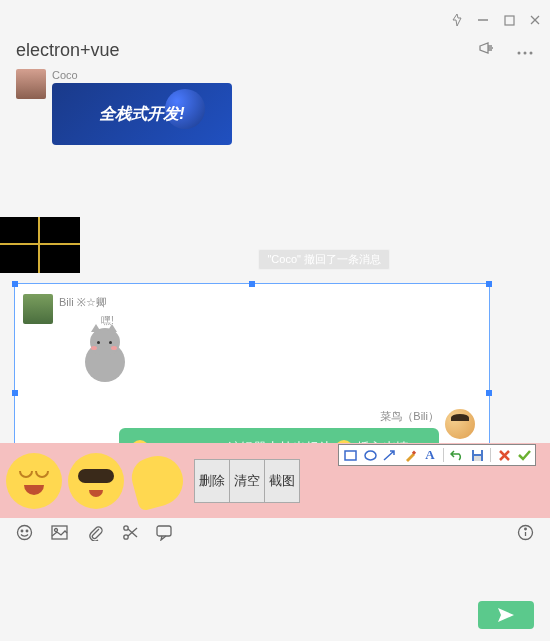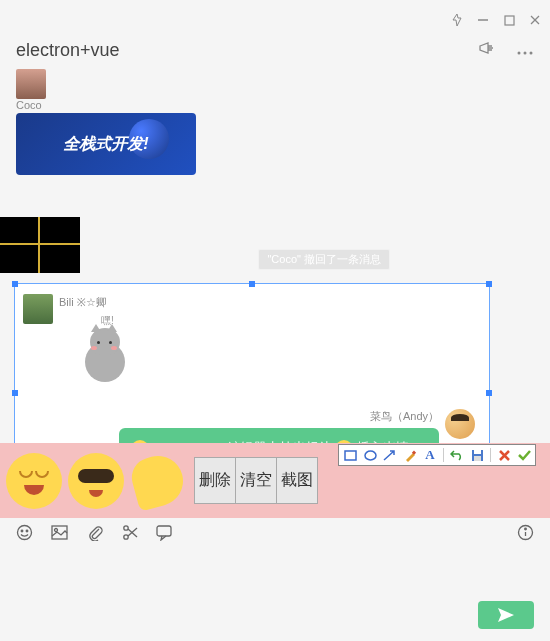--- a/index.html
+++ b/index.html
@@ -8,21 +8,21 @@
 .titlebar { height: 40px; display: flex; align-items: center; justify-content: flex-end; padding: 0 8px; gap: 12px; }
 .titlebar .icon { width: 14px; height: 14px; color: #888; cursor: pointer; display: flex; align-items: center; justify-content: center; }
 
 .header { display: flex; align-items: center; padding: 0 16px 8px 16px; gap: 8px; }
 .header .title { font-size: 18px; color: #444; flex: 1; }
 .header .icon { color: #888; margin-left: 12px; cursor: pointer; }
 
 .chat-area { position: relative; padding: 0 16px; height: 400px; }
 
 .msg-row { display: flex; margin-bottom: 8px; }
-.msg-row.left { justify-content: flex-start; flex-direction: column; }
+.msg-row.left { justify-content: flex-start; }
 .avatar { width: 30px; height: 30px; border-radius: 2px; background: #ccc; margin-right: 6px; flex-shrink: 0; }
 .avatar.coco { background: linear-gradient(#d4a090, #8b6050); }
 .avatar.bili { background: linear-gradient(#7a9e5e, #4a6e3e); }
 .avatar.andy { background: radial-gradient(circle at 30% 30%, #f5d090, #e0a050); border-radius: 50%; overflow:hidden; position:relative;}
 .avatar.andy::after{content:"";position:absolute;top:15%;left:20%;width:60%;height:25%;background:#3a2a1a;border-radius:50% 50% 0 0;}
 .name { font-size: 11px; color: #8a8a8a; margin-bottom: 2px; }
 
 .banner { width: 180px; height: 62px; background: linear-gradient(135deg, #1a3a8a, #2050c0); border-radius: 4px; display: flex; align-items: center; justify-content: center; color: #fff; font-size: 16px; font-weight: bold; font-style: italic; position: relative; overflow: hidden; }
 .banner::before { content: ""; position: absolute; top: 10%; right: 15%; width: 40px; height: 40px; background: radial-gradient(circle at 30% 30%, #4a7aff, #1a3a8a); border-radius: 50%; }
 .banner span { z-index: 1; }
@@ -63,21 +63,21 @@
 .pink-bar { position: absolute; left: 0; top: 443px; width: 550px; height: 75px; background: #f5c0c0; display: flex; align-items: center; }
 .emoji-large { width: 56px; height: 56px; background: #ffd850; border-radius: 50%; margin-left: 6px; position: relative; display:flex; align-items:center; justify-content:center;}
 .emoji-large.smile::before{content:"";position:absolute;top:18px;left:13px;width:10px;height:5px;border-radius:0 0 10px 10px;border:2px solid #c08020;border-top:none;}
 .emoji-large.smile::after{content:"";position:absolute;top:18px;right:13px;width:10px;height:5px;border-radius:0 0 10px 10px;border:2px solid #c08020;border-top:none;}
 .emoji-large .mouth{position:absolute;bottom:14px;left:18px;width:20px;height:10px;background:#c05030;border-radius:0 0 20px 20px;}
 .emoji-large.glasses::before{content:"";position:absolute;top:16px;left:10px;width:36px;height:14px;background:#3a2a1a;border-radius:7px;}
 .emoji-large.hand { background: transparent; }
 .hand-shape { width: 50px; height: 50px; background: #ffd850; border-radius: 40% 50% 50% 15%; transform: rotate(-15deg); }
 
 .btn-group { display: flex; margin-left: 8px; }
-.text-btn { border: 1px solid #aaa; background: #e8e8e8; padding: 12px 4px; font-size: 16px; color: #333; cursor: pointer; }
+.text-btn { border: 1px solid #aaa; background: #e8e8e8; padding: 12px 4px; font-size: 13px; color: #333; cursor: pointer; }
 .text-btn + .text-btn { border-left: none; }
 
 .screenshot-toolbar { position: absolute; right: 14px; top: 444px; background: #fff; border: 1px solid #888; padding: 2px 4px; display: flex; align-items: center; gap: 6px; height: 22px; }
 .st-icon { width: 14px; height: 14px; display: flex; align-items: center; justify-content: center; cursor: pointer; }
 .st-sep { width: 1px; height: 14px; background: #ccc; }
 
 .toolbar-row { position: absolute; left: 16px; top: 524px; display: flex; gap: 18px; align-items: center; width: 518px; }
 .toolbar-row .tool { width: 17px; height: 17px; color: #666; cursor: pointer; display:flex; align-items:center; justify-content:center;}
 .toolbar-row .spacer { flex: 1; }
 
@@ -161,21 +161,21 @@
             <div class="cat-eye r"></div>
           <div class="cat-blush l"></div>
             <div class="cat-blush r"></div>
         </div>
       </div>
     </div>
 
     <div class="inner-msg inner-right">
       <div class="avatar andy"></div>
       <div class="msg-col">
-        <div class="name">菜鸟（Andy）</div>
+        <div class="name">菜鸟（Bili）</div>
         <div class="bubble">
           <span class="emoji-inline">^^</span>
           <span>electron+vue编辑器支持光标处</span>
           <span class="emoji-inline" style="background:#ffd850">😎</span>
           <span>插入表情、支持截图</span>
         </div>
       </div>
     </div>
   </div>
 </div>

